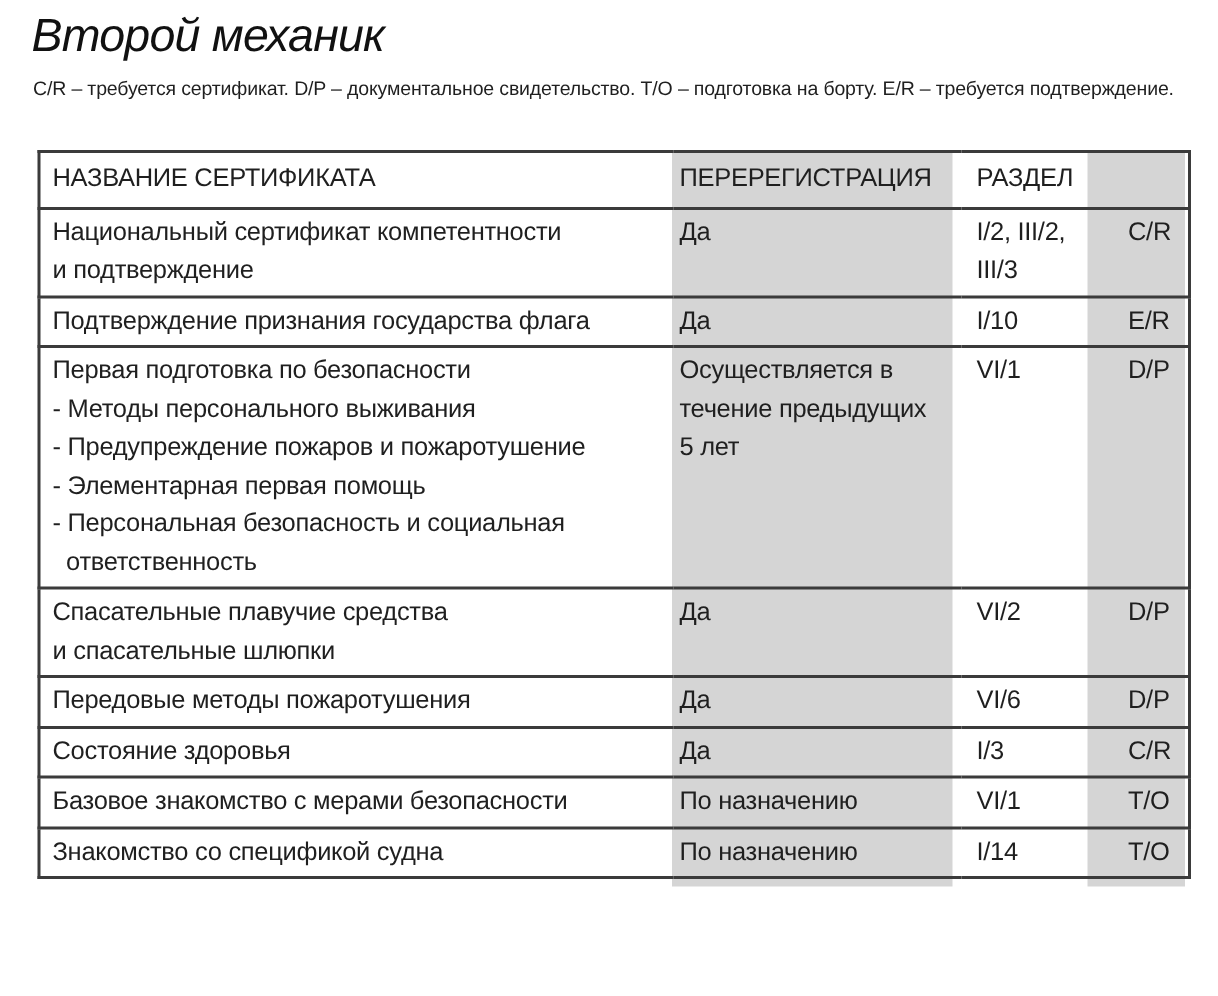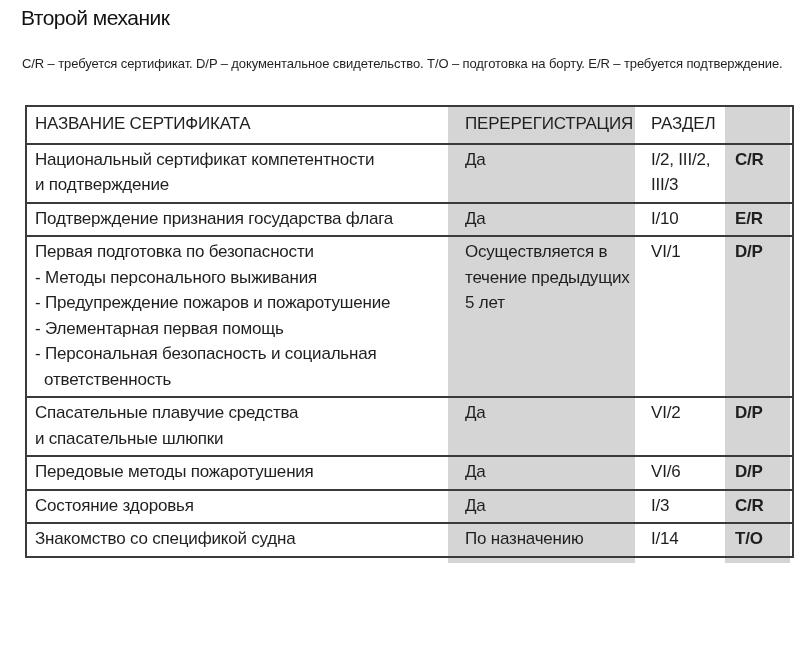--- a/index.html
+++ b/index.html
@@ -10,25 +10,26 @@
   *{box-sizing:border-box;margin:0;padding:0;}
   html,body{background:#ffffff;}
   body{
     width:812px;height:664px;
     font-family:"Liberation Sans","DejaVu Sans",sans-serif;
     color:var(--text);
     overflow:hidden;
   }
   .page{padding:6px 0 0 21px;}
   h1.page-title{
-    font-size:21px;
+    font-size:31px;
     font-weight:400;
     letter-spacing:-0.5px;
     color:#111;
-    margin:0 0 26px 0;
+    margin:0 0 9px 0;
+    font-style:italic;
   }
   .legend{
     font-size:13px;
     letter-spacing:-0.1px;
     color:var(--text);
     margin:0 0 0 1px;
   }
   .table-wrap{
     position:relative;
     margin:34px 0 0 4px;
@@ -64,23 +65,23 @@
     letter-spacing:-0.2px;
     text-align:left;
     vertical-align:top;
     white-space:pre-wrap;
     padding:2px 6px 4px 8px;
     background:transparent;
   }
   .cert-table tr > *:first-child{border-left:2px solid var(--border);}
   .cert-table tr > *:last-child{border-right:2px solid var(--border);}
   .cert-table thead th{padding:4px 6px 6px 8px;}
-  .cert-table th.col2,.cert-table td.col2{padding-left:16px;}
+  .cert-table th.col2,.cert-table td.col2{padding-left:4px;}
   .cert-table th.col3,.cert-table td.col3{padding-left:10px;}
-  .cert-table th.col4,.cert-table td.col4{padding-left:9px;font-weight:bold;}
+  .cert-table th.col4,.cert-table td.col4{padding-left:26px;}
   
   .cert-table tbody tr:nth-child(5) td{vertical-align:bottom;}
 </style>
 </head>
 <body>
 
 <div class="page">
   <h1 class="page-title">Второй механик</h1>
   <p class="legend">C/R – требуется сертификат. D/P – документальное свидетельство.  Т/О – подготовка на борту. E/R – требуется подтверждение.</p>
 
@@ -143,20 +144,26 @@
             <td class="col3">VI/6</td>
             <td class="col4">D/P</td>
           </tr>
           <tr>
             <td class="col1">Состояние здоровья</td>
             <td class="col2">Да</td>
             <td class="col3">I/3</td>
             <td class="col4">C/R</td>
           </tr>
           <tr>
+            <td class="col1">Базовое знакомство с мерами безопасности</td>
+            <td class="col2">По назначению</td>
+            <td class="col3">VI/1</td>
+            <td class="col4">Т/О</td>
+          </tr>
+          <tr>
             <td class="col1">Знакомство со спецификой судна</td>
             <td class="col2">По назначению</td>
             <td class="col3">I/14</td>
             <td class="col4">Т/О</td>
           </tr>
         </tbody>
     </table>
   </div>
 </div>
 

